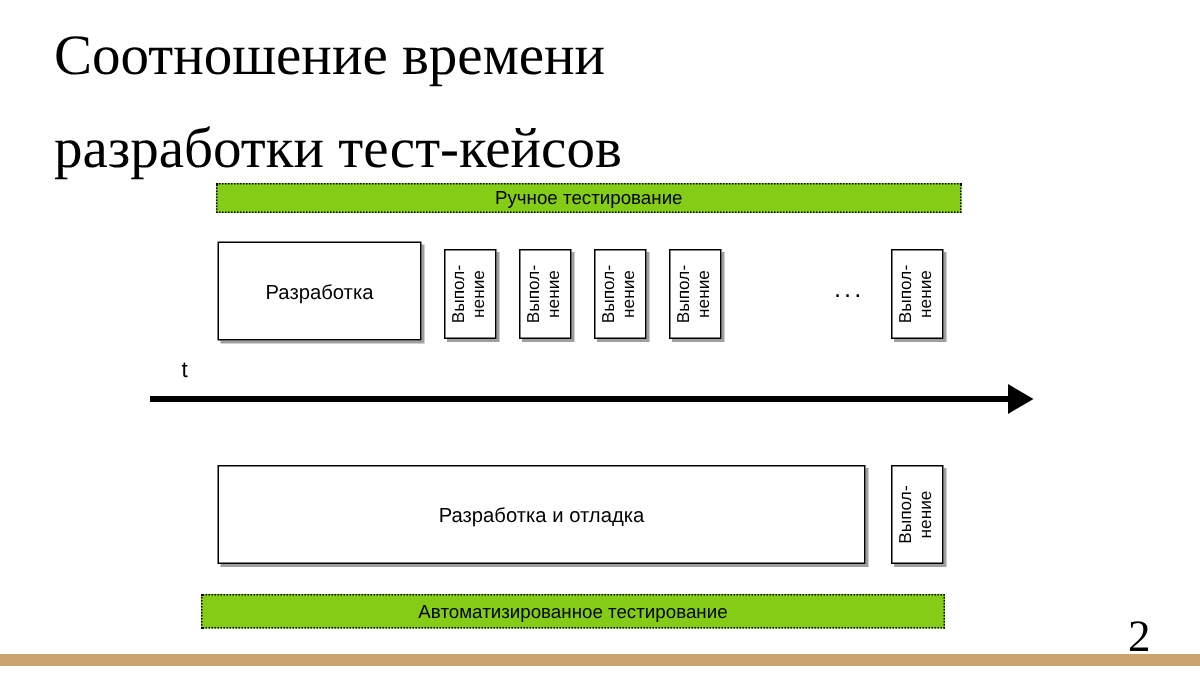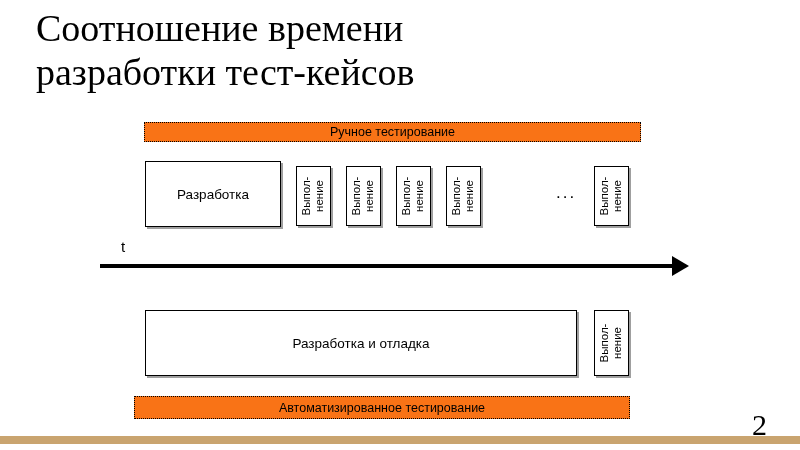--- a/index.html
+++ b/index.html
@@ -20,38 +20,38 @@
   }
 
   
   #title {
     position: absolute;
     left: 36px;
     top: 6px;
     width: 700px;
     font-family: "Liberation Serif", "DejaVu Serif", serif;
     font-size: 38px;
-    line-height: 44px;
+    line-height: 62px;
     color: #000000;
     font-weight: normal;
     letter-spacing: 0px;
     white-space: pre-line;
   }
 
   
   .solid-box {
     position: absolute;
     background: #ffffff;
     border: 1.4px solid #000000;
     box-sizing: border-box;
     box-shadow: 2px 2px 0 rgba(80,80,80,0.55);
   }
   .dotted-box {
     position: absolute;
-    background: #f97316;
+    background: #84cc16;
     border: 1.3px dotted #000000;
     box-sizing: border-box;
     display: flex;
     align-items: center;
     justify-content: center;
   }
   .box-label {
     font-family: "Liberation Sans", sans-serif;
     font-size: 13.5px;
     color: #000000;

